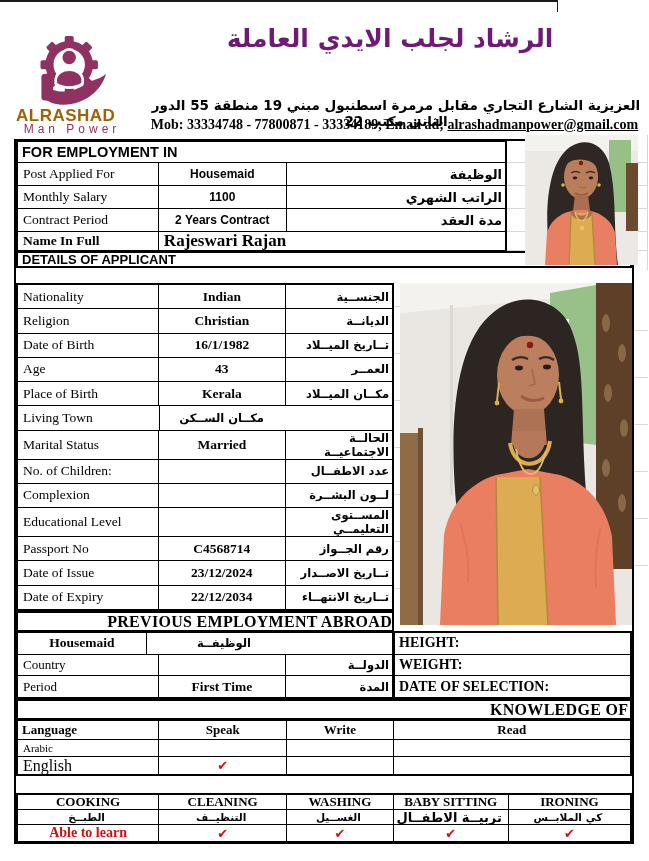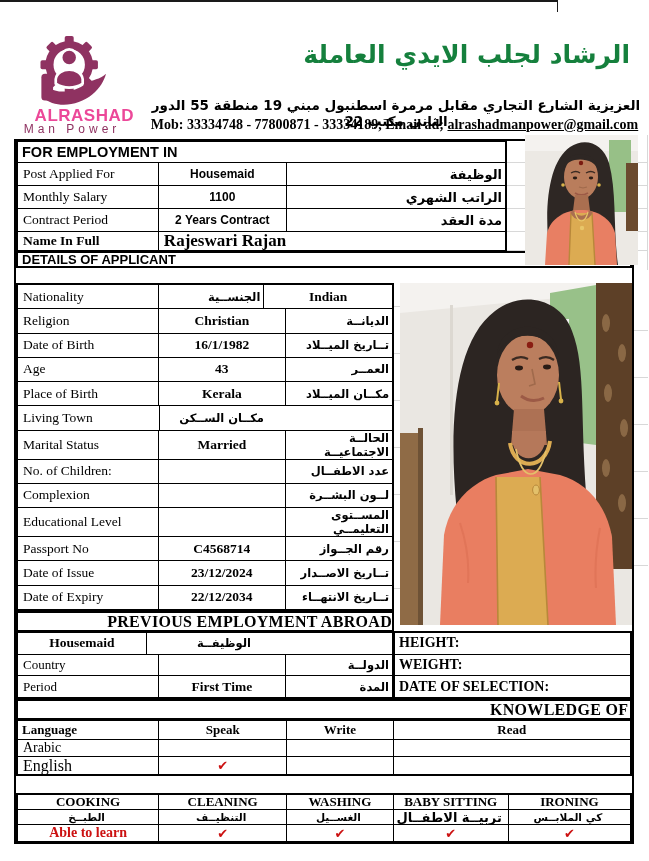--- a/index.html
+++ b/index.html
@@ -4,26 +4,26 @@
 <style>
   * { box-sizing: border-box; margin: 0; padding: 0; }
   html,body { background:#fff; }
   .page { position:relative; width:649px; height:861px; background:#fff; overflow:hidden;
           font-family:"Liberation Serif", serif; color:#000; }
 
   
   .topline { position:absolute; left:0; top:0; width:557px; height:2px; background:#1a1a1a; }
   .toptick { position:absolute; left:557px; top:0; width:1px; height:12px; background:#1a1a1a; }
   .logo-icon { position:absolute; left:24px; top:36px; width:94px; height:70px; }
-  .logo-name { position:absolute; left:10px; top:106px; width:124px; text-align:right;
-               font:bold 17px "Liberation Sans", sans-serif; color:#ec4899; letter-spacing:.5px; }
+  .logo-name { position:absolute; left:16px; top:106px; width:124px; text-align:left;
+               font:bold 17px "Liberation Sans", sans-serif; color:#a16207; letter-spacing:.5px; }
   .logo-sub  { position:absolute; left:10px; top:122px; width:124px; text-align:center;
                font:12px "Liberation Sans", sans-serif; color:#8f3261; letter-spacing:4px; }
-  .ar-title { position:absolute; left:150px; top:24px; width:480px; text-align:right; direction:rtl;
-              font:bold 25px "DejaVu Sans", sans-serif; color:#15803d;margin-top:16px; }
+  .ar-title { position:absolute; left:150px; top:24px; width:480px; text-align:center; direction:rtl;
+              font:bold 25px "DejaVu Sans", sans-serif; color:#701a75; }
   .ar-addr  { position:absolute; left:150px; top:97px; width:492px; text-align:center; direction:rtl;
               font:bold 13.5px "DejaVu Sans", sans-serif; }
   .mob-line { position:absolute; left:140px; top:117px; width:509px; text-align:center;
               font:bold 14px "Liberation Serif", serif; white-space:nowrap; }
   .mob-line .email { text-decoration:underline; }
 
   
   .frame { position:absolute; left:14px; top:139px; width:620px; height:705px;
            border:2px solid #000; z-index:0; }
   .tbl { position:absolute; border:2px solid #000; background:#fff; display:flex; flex-direction:column; z-index:2; }
@@ -138,22 +138,22 @@
     </div>
   </div>
 
   <div class="band sec-sans" style="left:16px;top:251px;width:616px;height:17px;font-size:13px">
     <span>DETAILS OF APPLICANT</span>
   </div>
 
   <div class="tbl" style="left:16px;top:283px;width:378px;height:328px">
     <div class="trow" style="flex:1">
       <div class="tc lab" style="width:142px">Nationality</div>
+      <div class="tc val-serif" style="width:129px">Indian</div>
       <div class="tc ar" style="width:107px">الجنســية</div>
-      <div class="tc val-serif" style="width:129px">Indian</div>
     </div>
     <div class="trow" style="flex:1">
       <div class="tc lab" style="width:142px">Religion</div>
       <div class="tc val-serif" style="width:129px">Christian</div>
       <div class="tc ar" style="width:107px">الديانــة</div>
     </div>
     <div class="trow" style="flex:1">
       <div class="tc lab" style="width:142px">Date of Birth</div>
       <div class="tc val-serif" style="width:129px">16/1/1982</div>
       <div class="tc ar" style="width:107px">تــاريخ الميــلاد</div>
@@ -244,21 +244,21 @@
     <span class="clip140">KNOWLEDGE OF LANGUAGE</span>
   </div>
   <div class="tbl" style="left:16px;top:719px;width:616px;height:57px">
     <div class="trow" style="height:19px">
       <div class="tc hcell" style="width:142px;justify-content:flex-start;padding-left:4px">Language</div>
       <div class="tc hcell" style="width:129px">Speak</div>
       <div class="tc hcell" style="width:107px">Write</div>
       <div class="tc hcell" style="width:238px">Read</div>
     </div>
     <div class="trow" style="height:17px">
-      <div class="tc labsm" style="width:142px;font-size:14px">Arabic</div>
+      <div class="tc labsm" style="width:142px;font-size:11px">Arabic</div>
       <div class="tc mark chk" style="width:129px"></div>
       <div class="tc mark chk" style="width:107px"></div>
       <div class="tc mark chk" style="width:238px"></div>
     </div>
     <div class="trow" style="height:17px">
       <div class="tc labsm" style="width:142px;font-size:16px">English</div>
       <div class="tc mark chk" style="width:129px">✔</div>
       <div class="tc mark chk" style="width:107px"></div>
       <div class="tc mark chk" style="width:238px"></div>
     </div>

